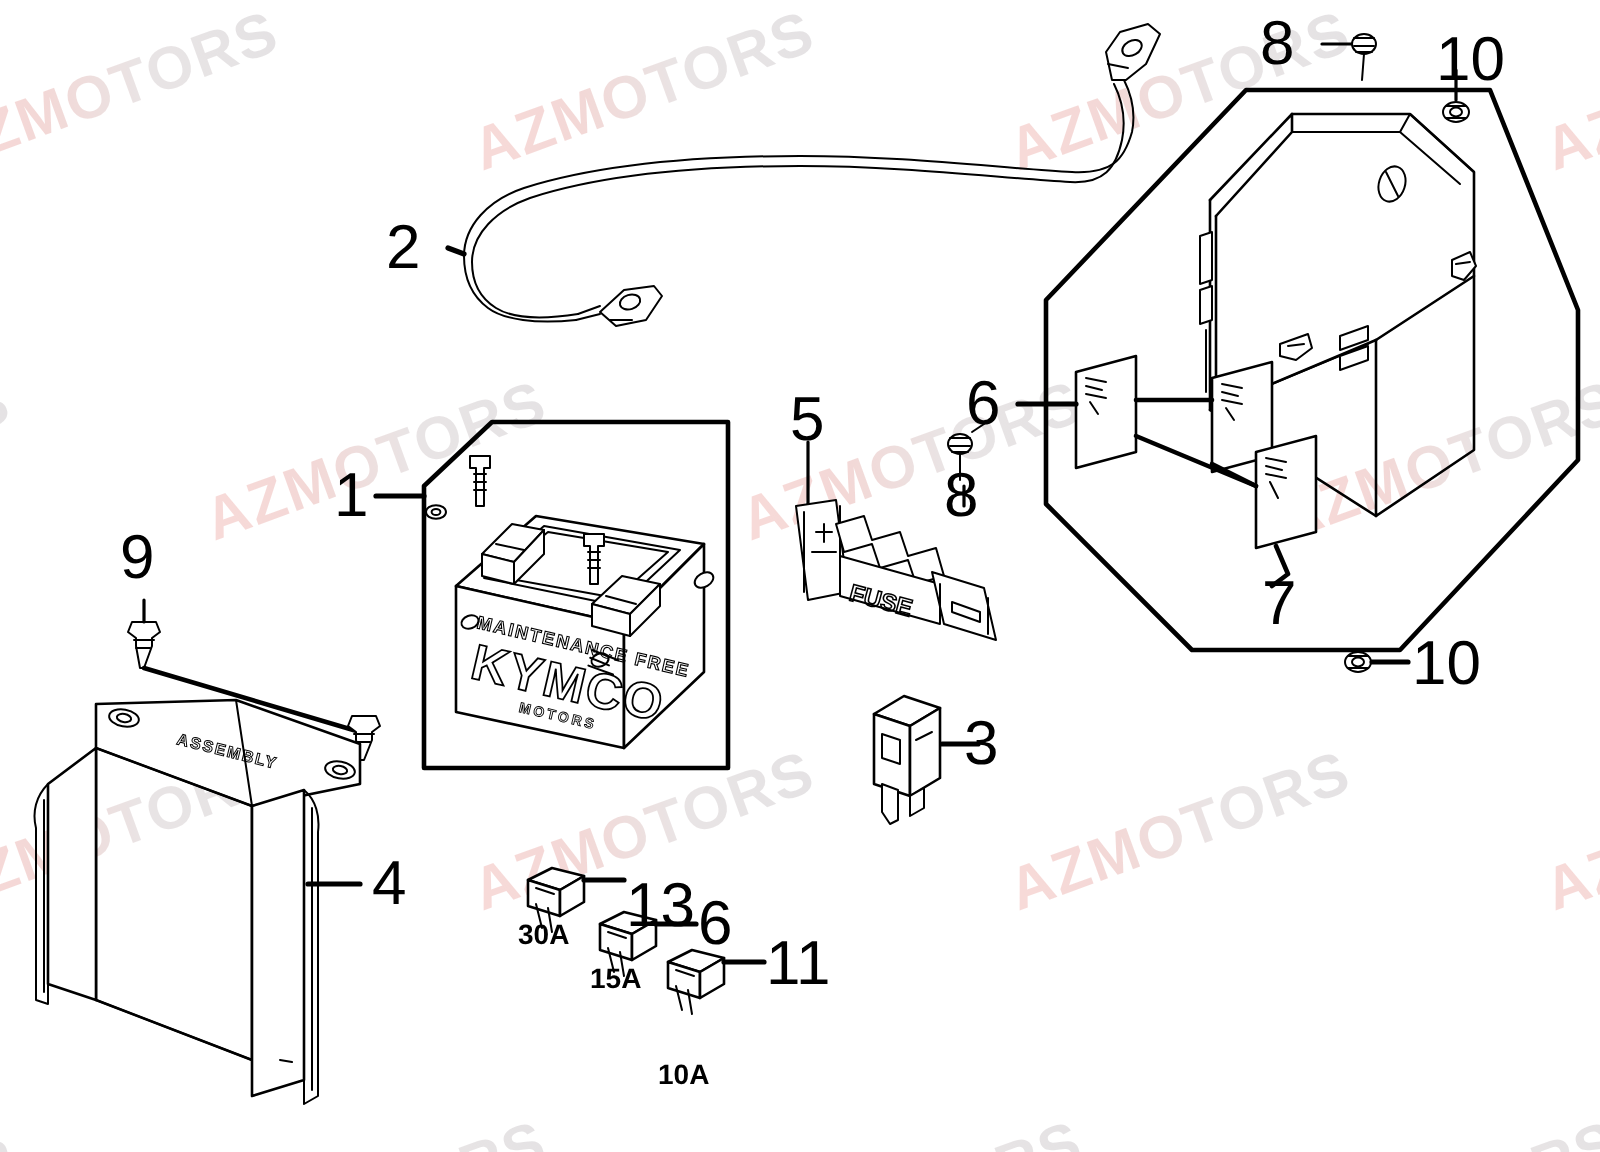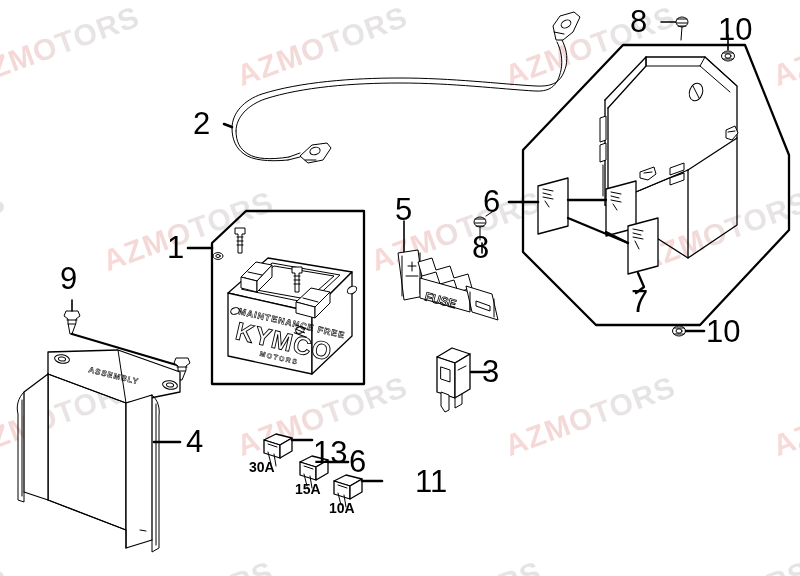--- a/index.html
+++ b/index.html
@@ -392,22 +392,22 @@
     <div class="lbl lbl-num" style="left:482px; top:356px;">3</div>
     <div class="lbl lbl-num" style="left:186px; top:426px;">4</div>
     <div class="lbl lbl-num" style="left:395px; top:194px;">5</div>
     <div class="lbl lbl-num" style="left:483px; top:186px;">6</div>
     <div class="lbl lbl-num" style="left:631px; top:286px;">7</div>
     <div class="lbl lbl-num" style="left:630px; top:6px;">8</div>
     <div class="lbl lbl-num" style="left:472px; top:232px;">8</div>
     <div class="lbl lbl-num" style="left:60px; top:263px;">9</div>
     <div class="lbl lbl-num" style="left:718px; top:14px;">10</div>
     <div class="lbl lbl-num" style="left:706px; top:316px;">10</div>
-    <div class="lbl lbl-num" style="left:383px; top:466px;margin-left:32px;">11</div>
+    <div class="lbl lbl-num" style="left:383px; top:466px;">11</div>
     <div class="lbl lbl-num" style="left:349px; top:446px;">6</div>
     <div class="lbl lbl-num" style="left:313px; top:437px;">13</div>
 
-    <div class="lbl lbl-amp" style="left:249px; top:460px;text-align:right;">30A</div>
+    <div class="lbl lbl-amp" style="left:259px; top:460px;text-align:right;">30A</div>
     <div class="lbl lbl-amp" style="left:295px; top:482px;">15A</div>
-    <div class="lbl lbl-amp" style="left:329px; top:501px;">10A</div>
+    <div class="lbl lbl-amp" style="left:329px; top:530px;">10A</div>
   </div>
 
 </div>
 
 </body></html>

